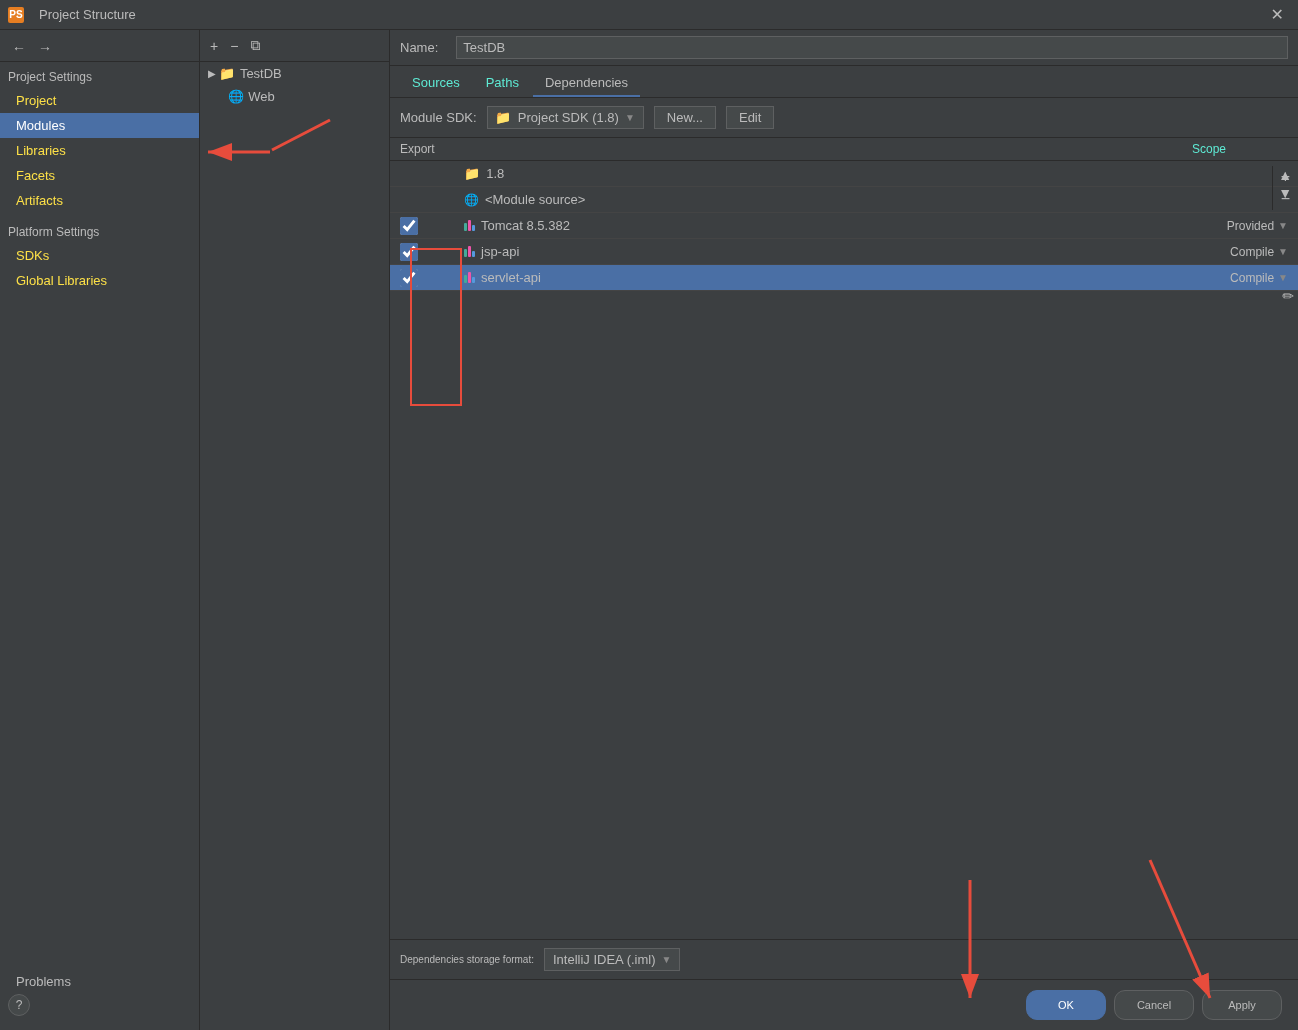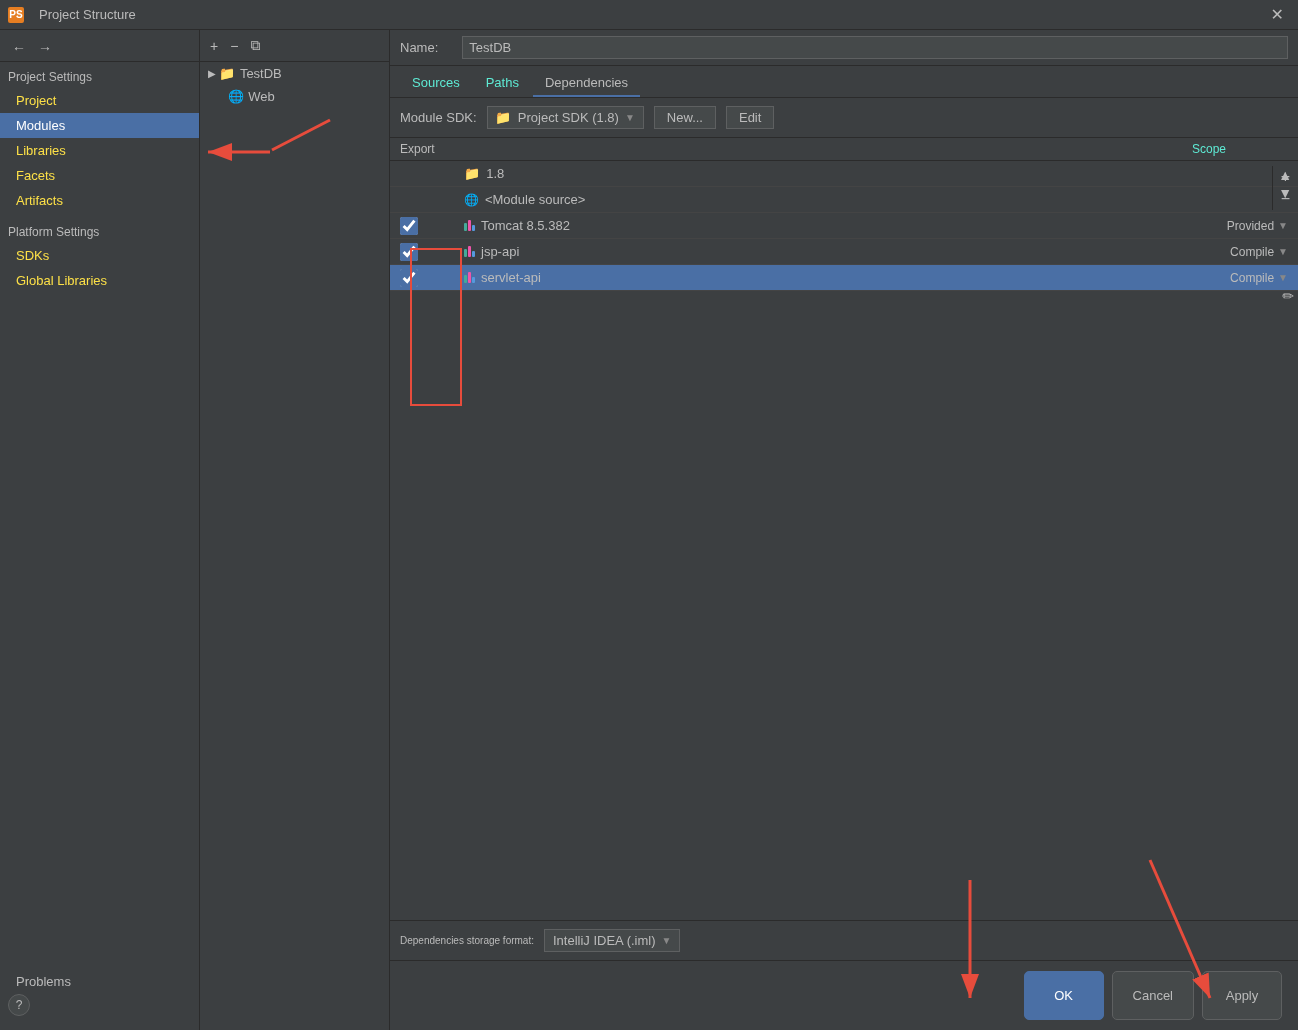--- a/index.html
+++ b/index.html
@@ -155,21 +155,21 @@
       flex-direction: column;
       background: #3c3f41;
     }
 
     
     .name-bar {
       display: flex;
       align-items: center;
       padding: 6px 10px;
       border-bottom: 1px solid #2b2b2b;
-      gap: 24px;
+      gap: 18px;
       height: 36px;
     }
     .name-label {
       color: #bbbbbb;
       font-size: 13px;
     }
     .name-input {
       flex: 1;
       background: #45494a;
       border: 1px solid #5e6061;
@@ -341,24 +341,24 @@
     .dialog-buttons {
       display: flex;
       align-items: center;
       justify-content: flex-end;
       gap: 8px;
       padding: 10px 16px;
       border-top: 1px solid #2b2b2b;
       background: #3c3f41;
     }
     .dialog-btn {
-      padding: 16px 20px;
-      font-size: 13px;
-      cursor: pointer;
-      border-radius: 5px;
+      padding: 8px 20px;
+      font-size: 11px;
+      cursor: pointer;
+      border-radius: 11px;
       border: 1px solid #5e6061;
       background: #45494a;
       color: #bbbbbb;
       min-width: 80px;
     }
     .dialog-btn.primary {
       background: #4a6fa5;
       border-color: #4a6fa5;
       color: white;
     }

